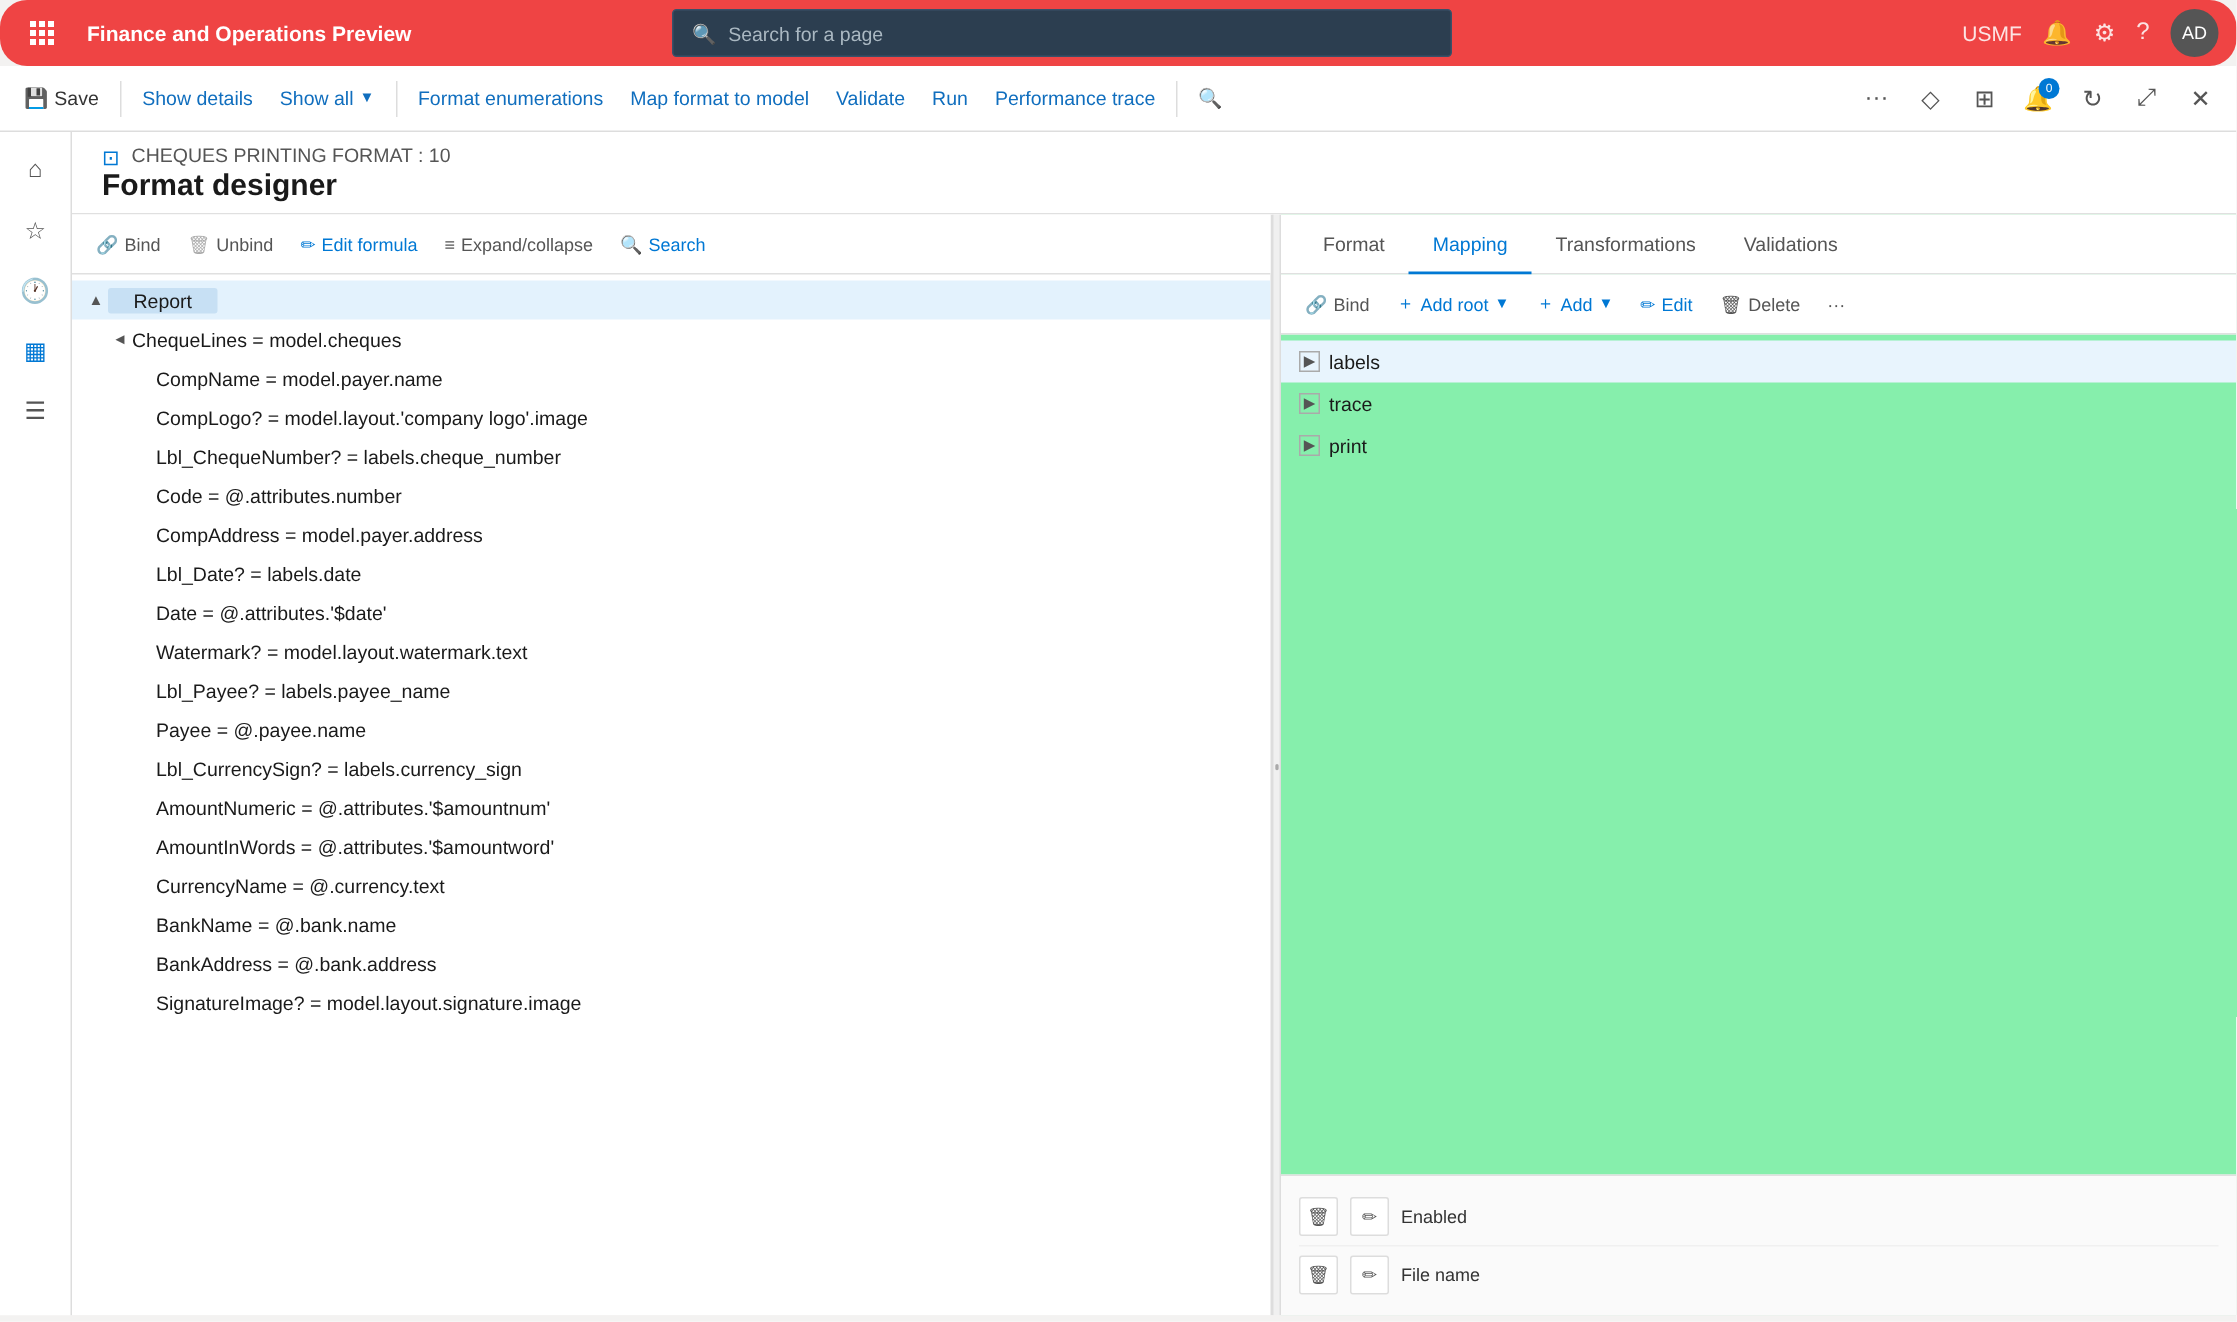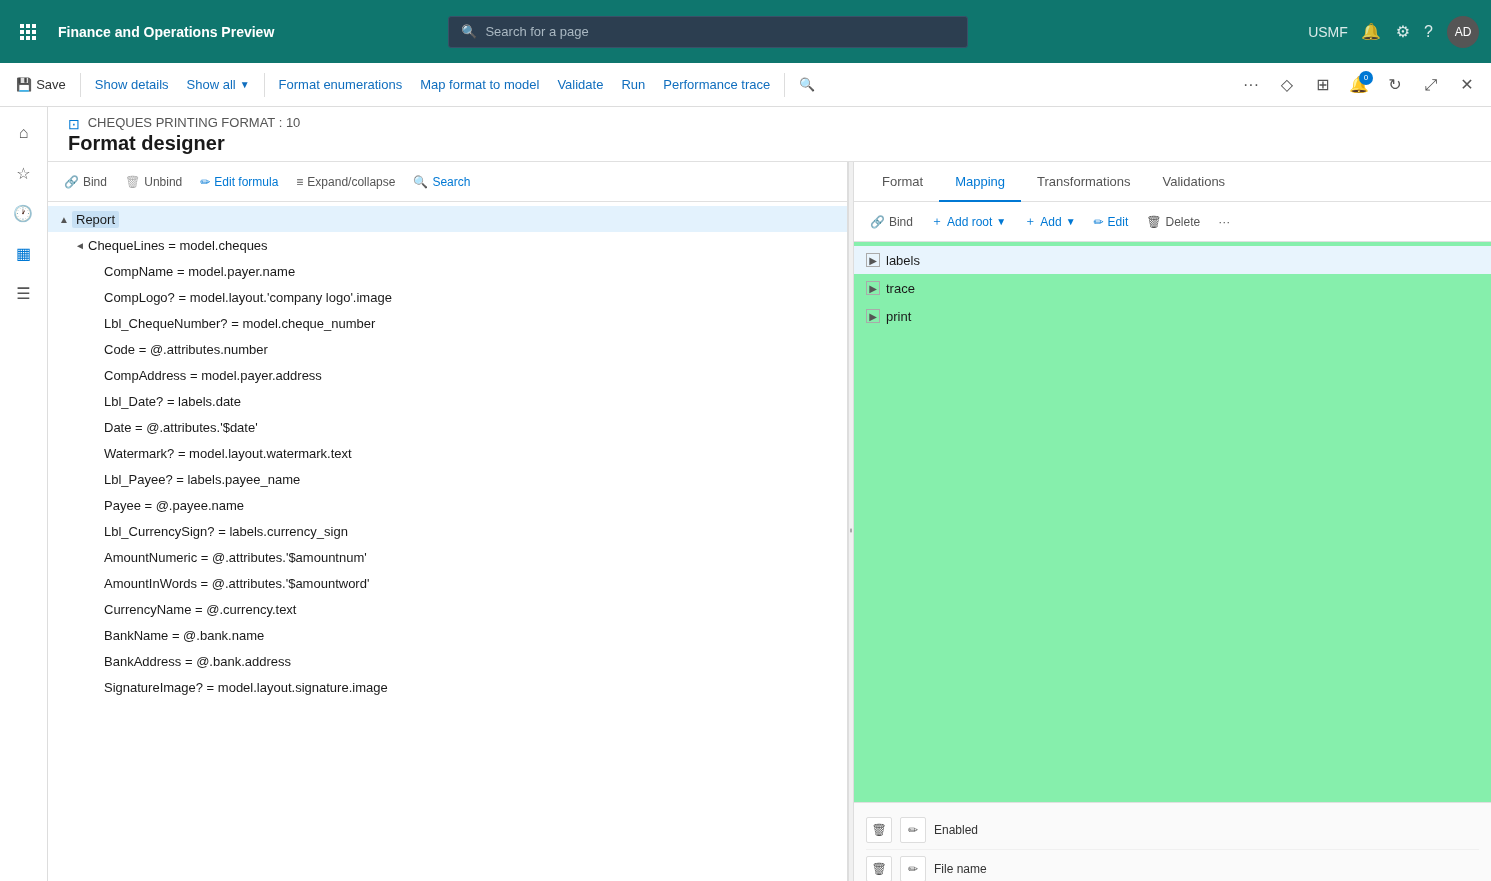--- a/index.html
+++ b/index.html
@@ -1,26 +1,27 @@
 <!DOCTYPE html>
 <html><head>
   <meta charset="utf-8">
   <style>
     * { box-sizing: border-box; margin: 0; padding: 0; }
     body { font-family: 'Segoe UI', Tahoma, Geneva, Verdana, sans-serif; font-size: 13px; background: #f3f2f1; overflow: hidden; }
 
     
     .top-bar {
-      background: #0f766e;
+      background: #ef4444;
       color: white;
-      height: 63px;
+      height: 44px;
       display: flex;
       align-items: center;
       padding: 0 12px;
       gap: 8px;
+      border-radius: 18px;
     }
     .top-bar-grid { display: grid; place-items: center; width: 32px; height: 32px; cursor: pointer; }
     .top-bar-grid svg { fill: white; }
     .top-bar-title { color: white; font-size: 14px; font-weight: 600; margin-left: 6px; flex: 0 0 auto; }
     .top-bar-search {
       background: #2c3e50;
       border: 1px solid #3a5068;
       border-radius: 3px;
       color: white;
       display: flex;
@@ -155,21 +156,21 @@
     }
     .tree-item {
       display: flex;
       align-items: center;
       height: 26px;
       padding: 0 8px;
       cursor: pointer;
       white-space: nowrap;
     }
     .tree-item.selected { background: #e3f2fd; }
-    .tree-item.selected .tree-label { background: #c7e0f4; padding: 1px 4px; border-radius: 2px; }
+    .tree-item.selected .tree-label { background: #c7e0f4; padding: 1px 17px; border-radius: 2px; }
     .tree-toggle { width: 16px; height: 16px; display: flex; align-items: center; justify-content: center; font-size: 10px; color: #555; flex-shrink: 0; }
     .tree-label { font-size: 13px; color: #1a1a1a; }
     .indent-1 { padding-left: 24px; }
     .indent-2 { padding-left: 40px; }
 
     
     .splitter {
       width: 6px;
       background: #f0f0f0;
       border-left: 1px solid #ddd;
@@ -425,21 +426,21 @@
           <div class="tree-item indent-2">
             <div class="tree-toggle"></div>
             <span class="tree-label">CompName = model.payer.name</span>
           </div>
           <div class="tree-item indent-2">
             <div class="tree-toggle"></div>
             <span class="tree-label">CompLogo? = model.layout.'company logo'.image</span>
           </div>
           <div class="tree-item indent-2">
             <div class="tree-toggle"></div>
-            <span class="tree-label">Lbl_ChequeNumber? = model.cheque_number</span>
+            <span class="tree-label">Lbl_ChequeNumber? = labels.cheque_number</span>
           </div>
           <div class="tree-item indent-2">
             <div class="tree-toggle"></div>
             <span class="tree-label">Code = @.attributes.number</span>
           </div>
           <div class="tree-item indent-2">
             <div class="tree-toggle"></div>
             <span class="tree-label">CompAddress = model.payer.address</span>
           </div>
           <div class="tree-item indent-2">

